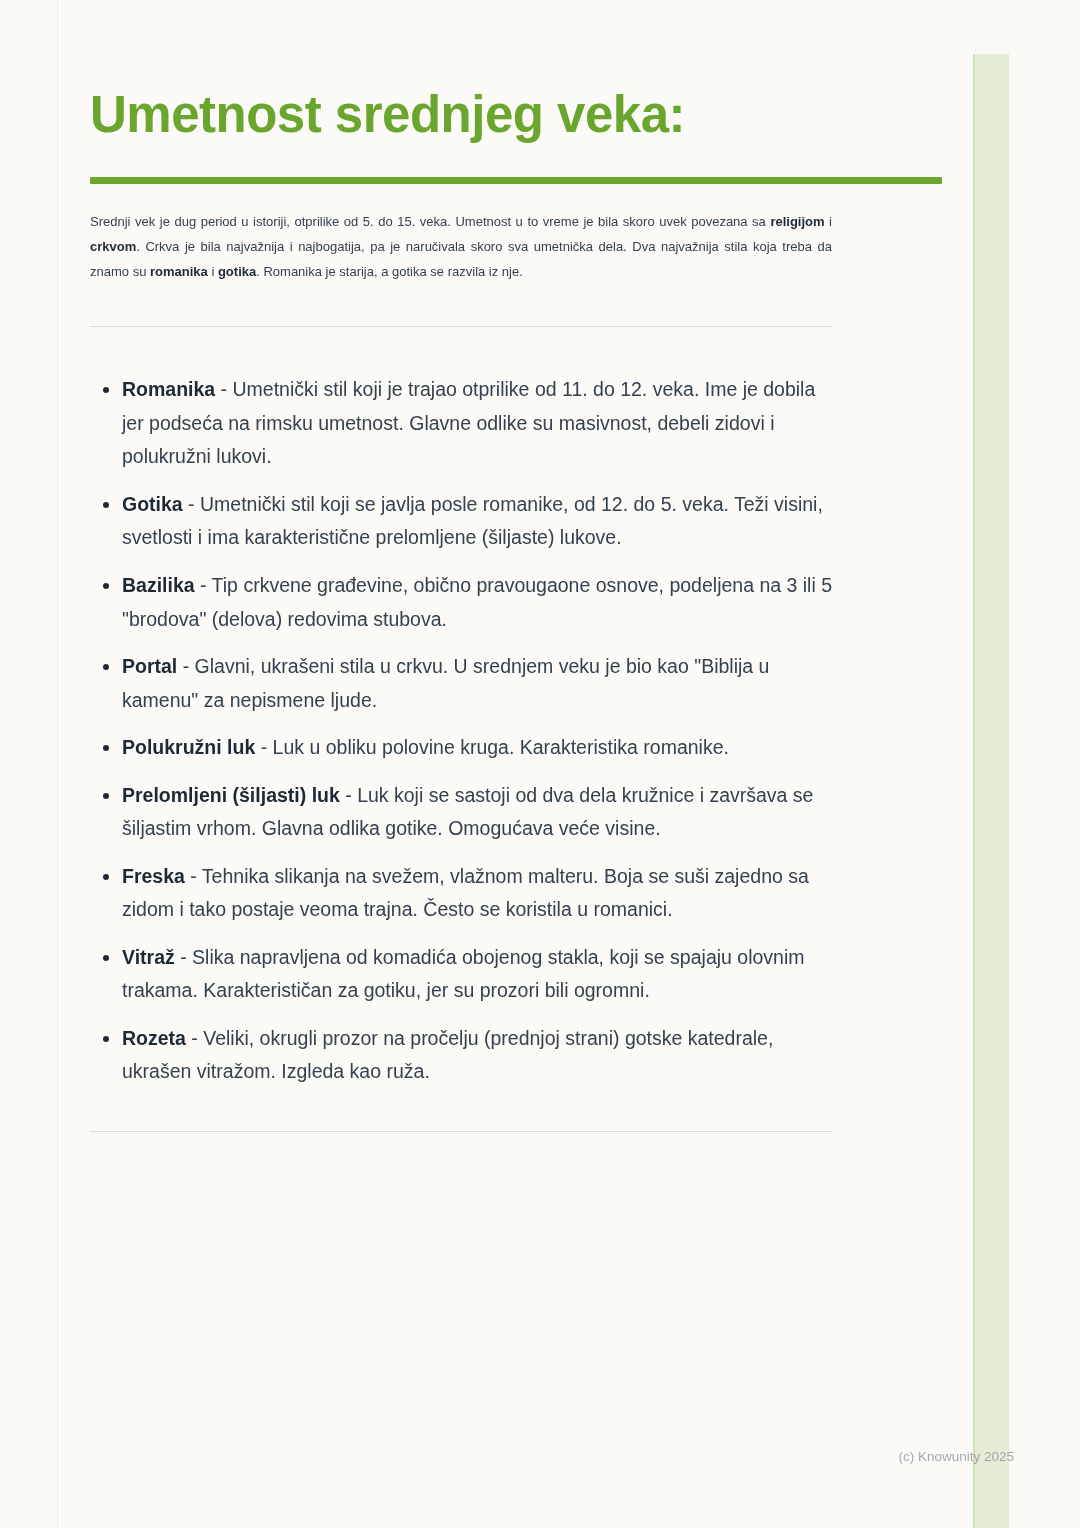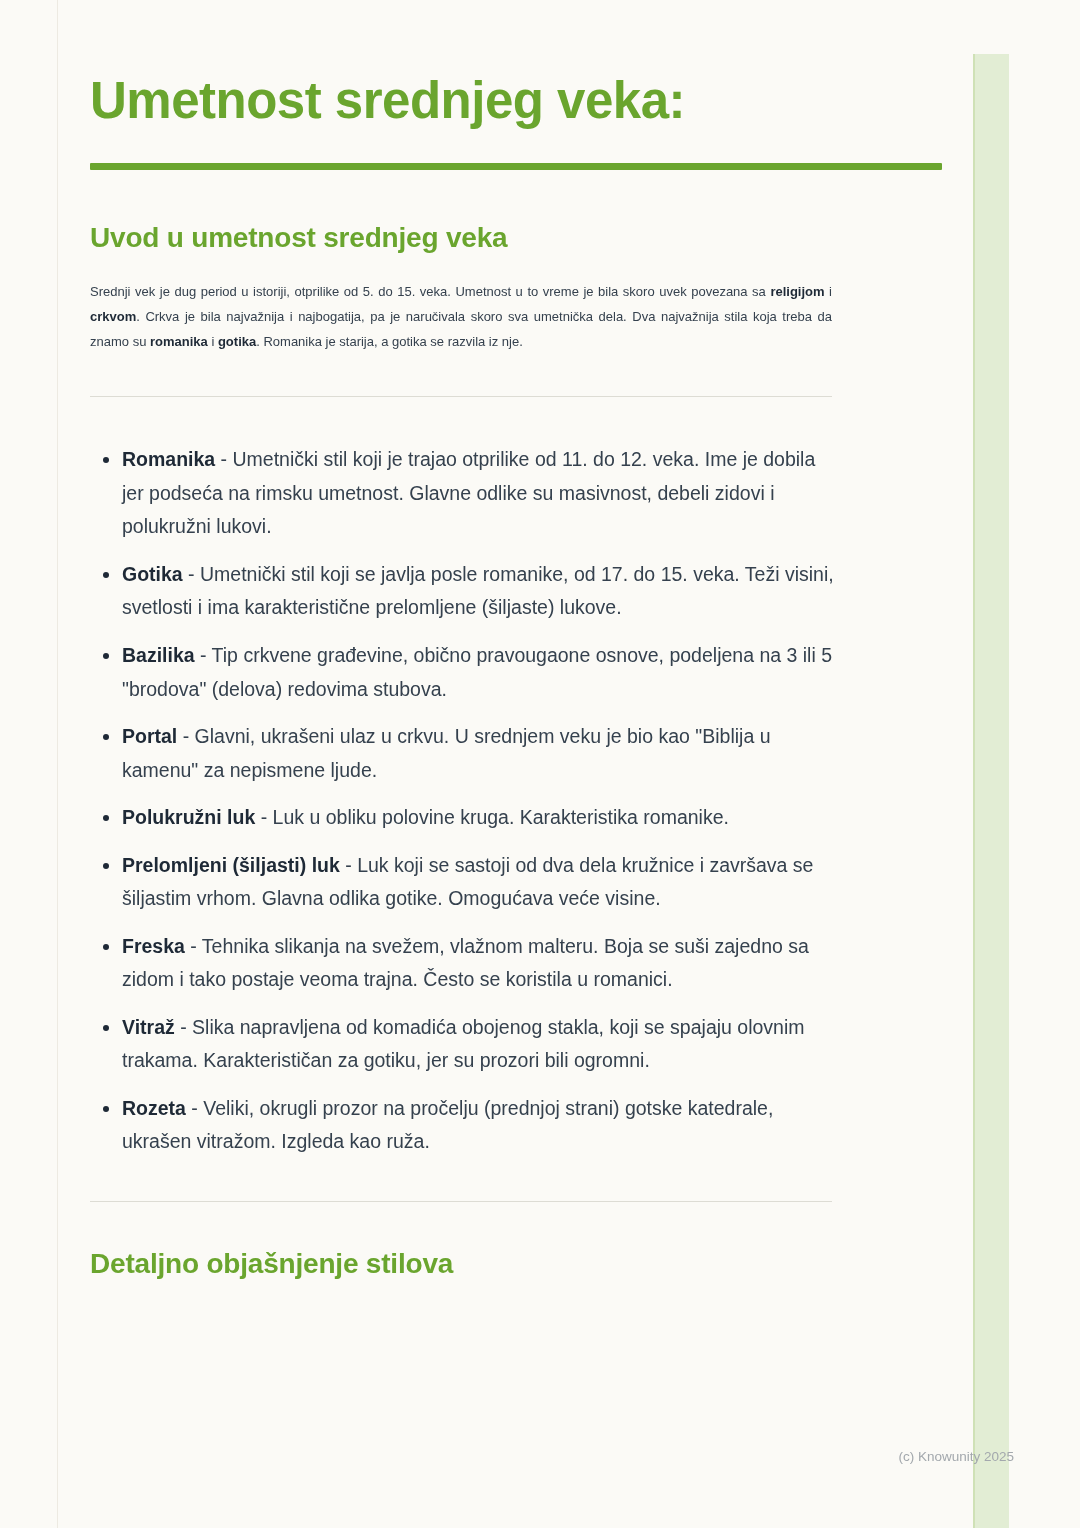--- a/index.html
+++ b/index.html
@@ -25,21 +25,21 @@
   }
   .accent-stripe::before {
     content: "";
     position: absolute;
     left: 0; top: 0; bottom: 0;
     width: 2px;
     background: #cfe1b6;
   }
   .content {
     position: absolute;
-    left: 90px; top: 68px;
+    left: 90px; top: 82px;
     width: 852px;
   }
   h1.page-title {
     font-size: 51px;
     font-weight: bold;
     line-height: 1.28;
     color: var(--accent, #6aa52e);
     letter-spacing: -0.5px;
   }
   h1.page-title span { display: block; }
@@ -106,38 +106,36 @@
 <div class="accent-stripe"></div>
 
 <div class="content">
 
   <h1 class="page-title">
     <span>Umetnost srednjeg veka:</span>
   </h1>
 
   <div class="title-rule"></div>
 
-  <h2 class="section-heading heading-intro">Uvod u umetnost srednjeg veka</h2>
 
   <p class="body-paragraph"><span>Srednji vek je dug period u istoriji, otprilike od 5. do 15. veka. Umetnost u to vreme je bila skoro uvek povezana sa </span><strong>religijom</strong><span> i </span><strong>crkvom</strong><span>. Crkva je bila najvažnija i najbogatija, pa je naručivala skoro sva umetnička dela. Dva najvažnija stila koja treba da znamo su </span><strong>romanika</strong><span> i </span><strong>gotika</strong><span>. Romanika je starija, a gotika se razvila iz nje.</span></p>
 
   <div class="divider"></div>
 
 
   <ul class="terms-list">
       <li><strong>Romanika</strong><span> - Umetnički stil koji je trajao otprilike od 11. do 12. veka. Ime je dobila jer podseća na rimsku umetnost. Glavne odlike su masivnost, debeli zidovi i polukružni lukovi.</span></li>
-      <li><strong>Gotika</strong><span> - Umetnički stil koji se javlja posle romanike, od 17. do 15. veka. Teži visini, svetlosti i ima karakteristične prelomljene (šiljaste) lukove.</span></li>
+      <li><strong>Gotika</strong><span> - Umetnički stil koji se javlja posle romanike, od 12. do 5. veka. Teži visini, svetlosti i ima karakteristične prelomljene (šiljaste) lukove.</span></li>
       <li><strong>Bazilika</strong><span> - Tip crkvene građevine, obično pravougaone osnove, podeljena na 3 ili 5 "brodova" (delova) redovima stubova.</span></li>
-      <li><strong>Portal</strong><span> - Glavni, ukrašeni ulaz u crkvu. U srednjem veku je bio kao "Biblija u kamenu" za nepismene ljude.</span></li>
+      <li><strong>Portal</strong><span> - Glavni, ukrašeni stila u crkvu. U srednjem veku je bio kao "Biblija u kamenu" za nepismene ljude.</span></li>
       <li><strong>Polukružni luk</strong><span> - Luk u obliku polovine kruga. Karakteristika romanike.</span></li>
       <li><strong>Prelomljeni (šiljasti) luk</strong><span> - Luk koji se sastoji od dva dela kružnice i završava se šiljastim vrhom. Glavna odlika gotike. Omogućava veće visine.</span></li>
       <li><strong>Freska</strong><span> - Tehnika slikanja na svežem, vlažnom malteru. Boja se suši zajedno sa zidom i tako postaje veoma trajna. Često se koristila u romanici.</span></li>
       <li><strong>Vitraž</strong><span> - Slika napravljena od komadića obojenog stakla, koji se spajaju olovnim trakama. Karakterističan za gotiku, jer su prozori bili ogromni.</span></li>
       <li><strong>Rozeta</strong><span> - Veliki, okrugli prozor na pročelju (prednjoj strani) gotske katedrale, ukrašen vitražom. Izgleda kao ruža.</span></li>
     </ul>
 
   <div class="divider"></div>
 
-  <h2 class="section-heading heading-details">Detaljno objašnjenje stilova</h2>
 
 </div>
 
 <div class="watermark">(c) Knowunity 2025</div>
 
 </body></html>

